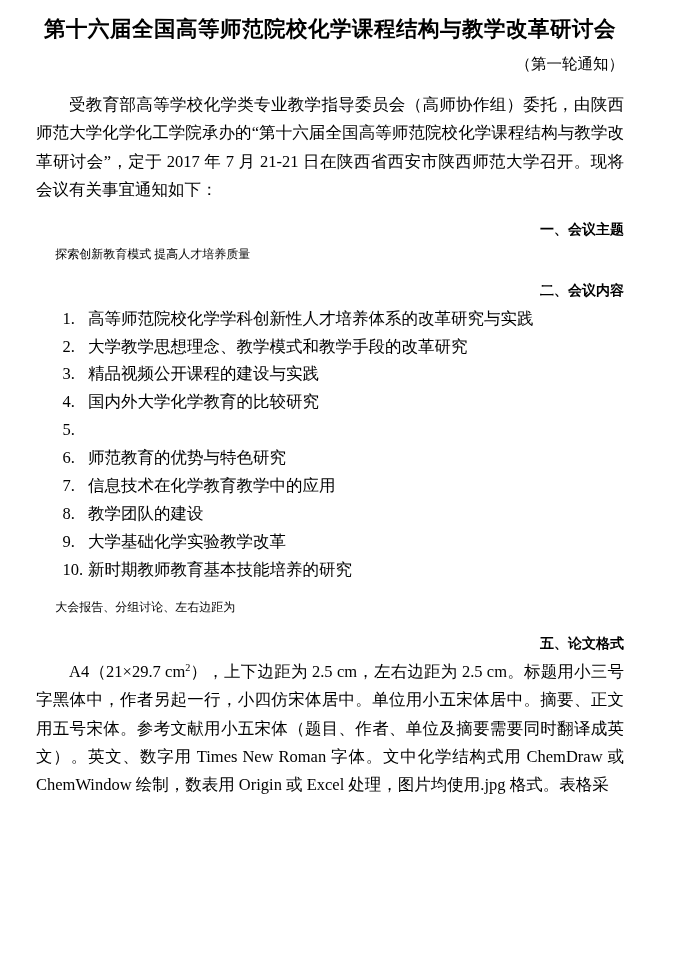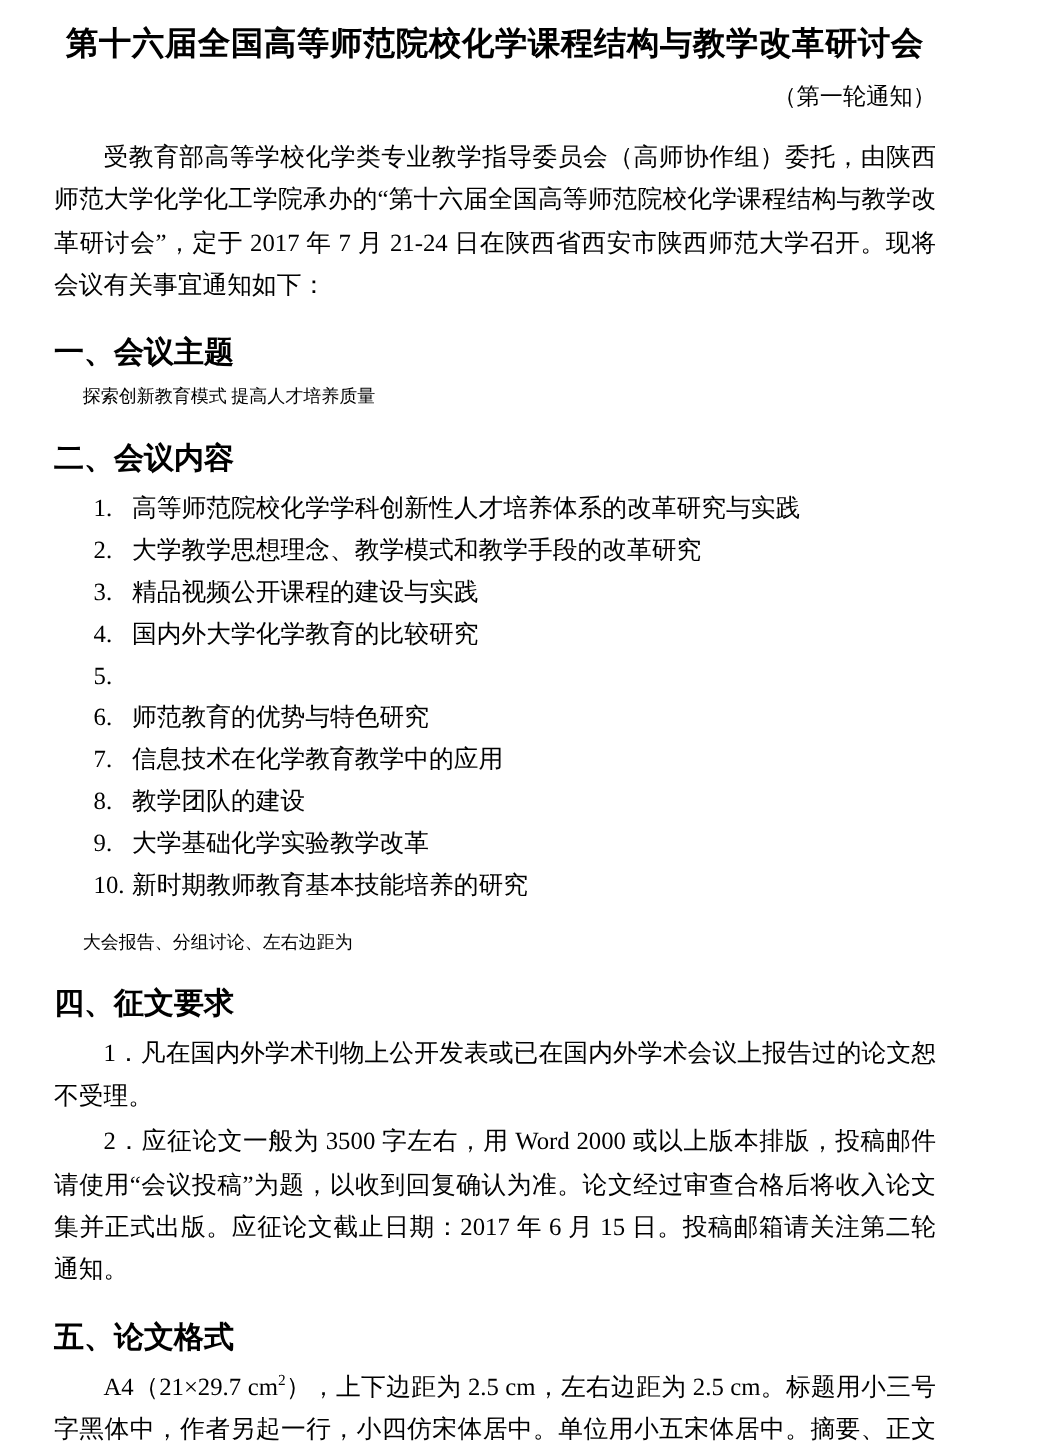--- a/index.html
+++ b/index.html
@@ -43,23 +43,24 @@
     text-justify: inter-ideograph;
   }
   .indent2 {
     text-indent: 2em;
   }
   .section {
     margin-top: 14px;
   }
   .section-heading {
     font-weight: bold;
-    font-size: 20px;
+    font-size: 14px;
     line-height: 1.7;
     margin: 0 0 2px 0;
+    text-align: right;
   }
   .section-body {
     font-size: 12px;
     line-height: 1.72;
     padding-left: 1.6em;
     margin: 0;
   }
   ol.numbered {
     list-style: none;
     margin: 0;
@@ -103,21 +104,21 @@
   }
 </style>
 </head>
 <body>
 
 <div class="page">
 
   <h1 class="doc-title">第十六届全国高等师范院校化学课程结构与教学改革研讨会</h1>
   <div class="doc-subtitle">（第一轮通知）</div>
 
-  <p class="body-para indent2">受教育部高等学校化学类专业教学指导委员会（高师协作组）委托，由陕西师范大学化学化工学院承办的“第十六届全国高等师范院校化学课程结构与教学改革研讨会”，定于 2017 年 7 月 21-24 日在陕西省西安市陕西师范大学召开。现将会议有关事宜通知如下：</p>
+  <p class="body-para indent2">受教育部高等学校化学类专业教学指导委员会（高师协作组）委托，由陕西师范大学化学化工学院承办的“第十六届全国高等师范院校化学课程结构与教学改革研讨会”，定于 2017 年 7 月 21-21 日在陕西省西安市陕西师范大学召开。现将会议有关事宜通知如下：</p>
 
   <div class="section">
     <div class="section-heading">一、会议主题</div>
     <div class="section-body">探索创新教育模式  提高人才培养质量</div>
   </div>
 
   <div class="section">
     <div class="section-heading">二、会议内容</div>
     <ol class="numbered">
       <li>
@@ -159,24 +160,19 @@
           <span class="num wide">10.</span>
           <span>新时期教师教育基本技能培养的研究</span>
         </li>
     </ol>
   </div>
 
   <div class="section">
     <div class="section-body">大会报告、分组讨论、左右边距为</div>
   </div>
 
-  <div class="section">
-    <div class="section-heading">四、征文要求</div>
-    <p class="req-para">1．凡在国内外学术刊物上公开发表或已在国内外学术会议上报告过的论文恕不受理。</p>
-    <p class="req-para">2．应征论文一般为 3500 字左右，用 Word 2000 或以上版本排版，投稿邮件请使用“会议投稿”为题，以收到回复确认为准。论文经过审查合格后将收入论文集并正式出版。应征论文截止日期：2017 年 6 月 15 日。投稿邮箱请关注第二轮通知。</p>
-  </div>
 
   <div class="section">
     <div class="section-heading">五、论文格式</div>
     <p class="fmt-para"><span>A4（21×29.7 cm</span><sup>2</sup><span>），上下边距为 2.5 cm，左右边距为 2.5 cm。标题用小三号字黑体中，作者另起一行，小四仿宋体居中。单位用小五宋体居中。摘要、正文用五号宋体。参考文献用小五宋体（题目、作者、单位及摘要需要同时翻译成英文）。英文、数字用 Times New Roman 字体。文中化学结构式用 ChemDraw 或 ChemWindow 绘制，数表用 Origin 或 Excel 处理，图片均使用.jpg 格式。表格采</span></p>
   </div>
 
 </div>
 
 </body></html>

